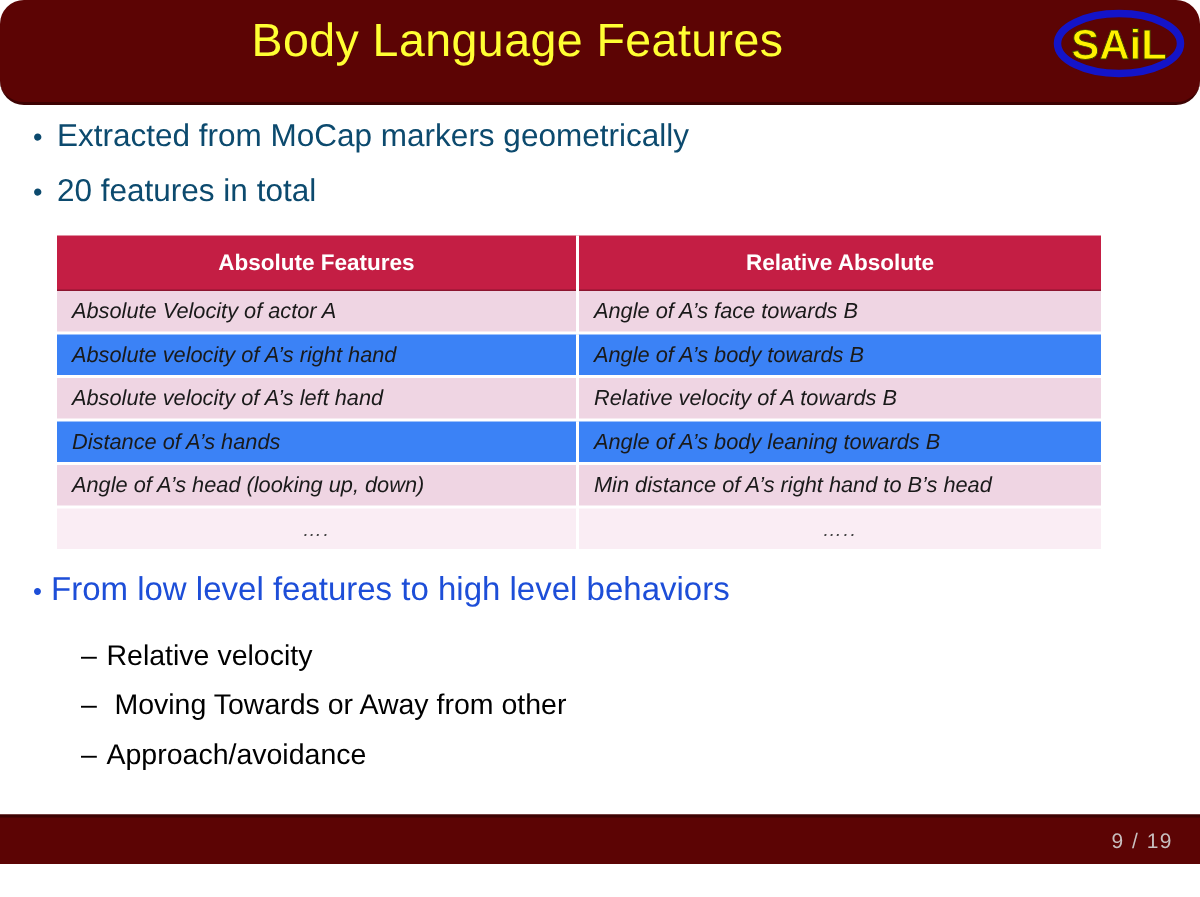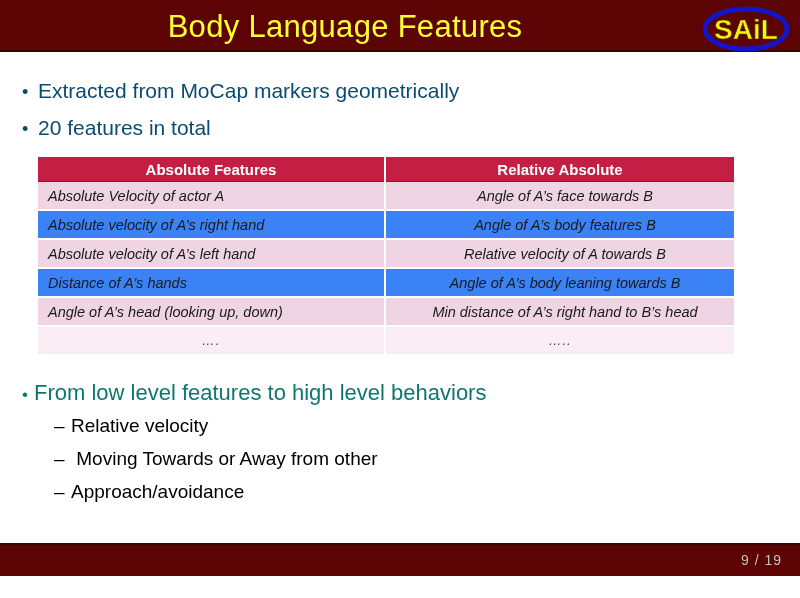--- a/index.html
+++ b/index.html
@@ -15,24 +15,25 @@
     font-family: "Liberation Sans", sans-serif;
     color: #000000;
   }
 
   
   #title-bar {
     position: absolute;
     left: 0;
     top: 0;
     width: 800px;
-    height: 52px;
+    height: 70px;
     background: #5C0404;
     border-bottom: 2px solid #3d0202;
     box-sizing: border-box;
+    border-radius: 16px;
   }
   #slide-title {
     position: absolute;
     left: 0;
     top: 0;
     width: 690px;
     height: 56px;
     line-height: 54px;
     text-align: center;
     color: #FFFF33;
@@ -79,40 +80,40 @@
     table-layout: fixed;
   }
   #features-table col.c-left  { width: 347px; }
   #features-table col.c-right { width: 349px; }
 
   #features-table th {
     background: #C41E44;
     color: #ffffff;
     font-size: 15px;
     font-weight: bold;
-    height: 24px;
+    height: 36px;
     text-align: center;
     padding: 0;
     border-right: 2px solid #ffffff;
     border-bottom: 1px solid #8d1530;
   }
   #features-table th:last-child { border-right: none; }
 
   #features-table td {
     font-size: 14.5px;
     color: #1a1a1a;
     height: 27px;
     padding: 0 0 0 10px;
     border-right: 2px solid #ffffff;
     border-bottom: 2px solid #ffffff;
     vertical-align: middle;
     white-space: nowrap;
     font-style: italic;
   }
-  #features-table td:last-child { border-right: none; text-align: center; }
+  #features-table td:last-child { border-right: none; }
 
   #features-table tr.odd  td { background: #EFD5E3; }
   #features-table tr.even td { background: #3b82f6; }
   #features-table tr.ellipsis td {
     background: #FAEDF4;
     text-align: center;
     padding-left: 0;
     color: #444444;
     letter-spacing: 1px;
     font-size: 13px;
@@ -120,23 +121,23 @@
 
   
   #lower-bullets {
     position: absolute;
     left: 22px;
     top: 380px;
     width: 720px;
   }
   .lvl1 {
     font-size: 22px;
-    color: #0f766e;
-    white-space: nowrap;
-    margin-bottom: 9px;
+    color: #1d4ed8;
+    white-space: nowrap;
+    margin-bottom: 21px;
   }
   .lvl1 .bdot {
     display: inline-block;
     width: 12px;
     font-size: 17px;
   }
   .lvl2 {
     font-size: 19px;
     color: #000000;
     white-space: nowrap;
@@ -198,21 +199,21 @@
       <th>Relative Absolute</th>
     </tr>
   </thead>
   <tbody>
     <tr class="odd">
       <td>Absolute Velocity of actor A</td>
       <td>Angle of A’s face towards B</td>
     </tr>
     <tr class="even">
       <td>Absolute velocity of A’s right hand</td>
-      <td>Angle of A’s body features B</td>
+      <td>Angle of A’s body towards B</td>
     </tr>
     <tr class="odd">
       <td>Absolute velocity of A’s left hand</td>
       <td>Relative velocity of A towards B</td>
     </tr>
     <tr class="even">
       <td>Distance of A’s hands</td>
       <td>Angle of A’s body leaning towards B</td>
     </tr>
     <tr class="odd">

